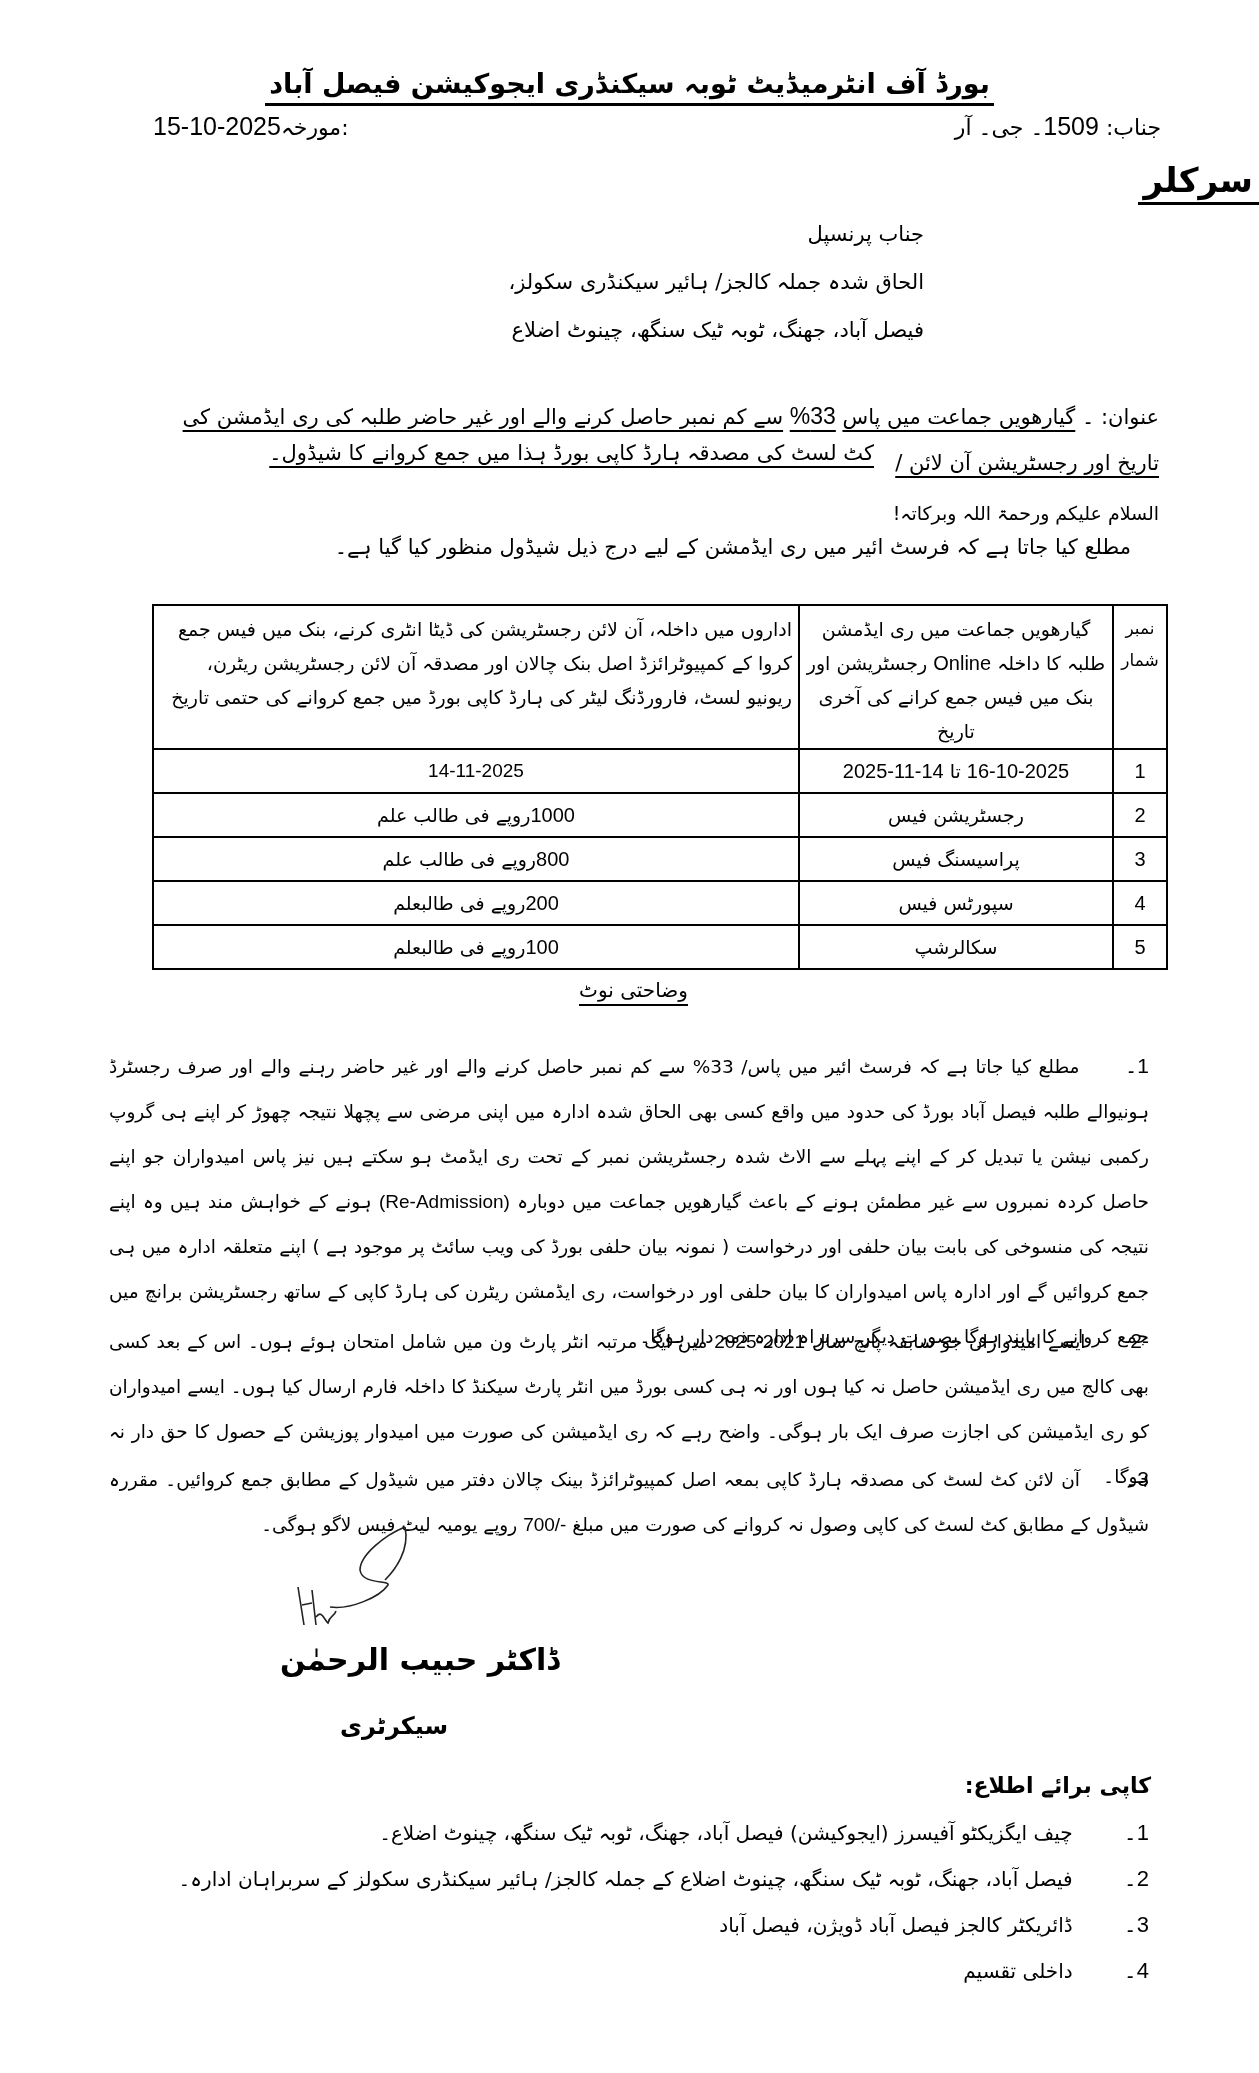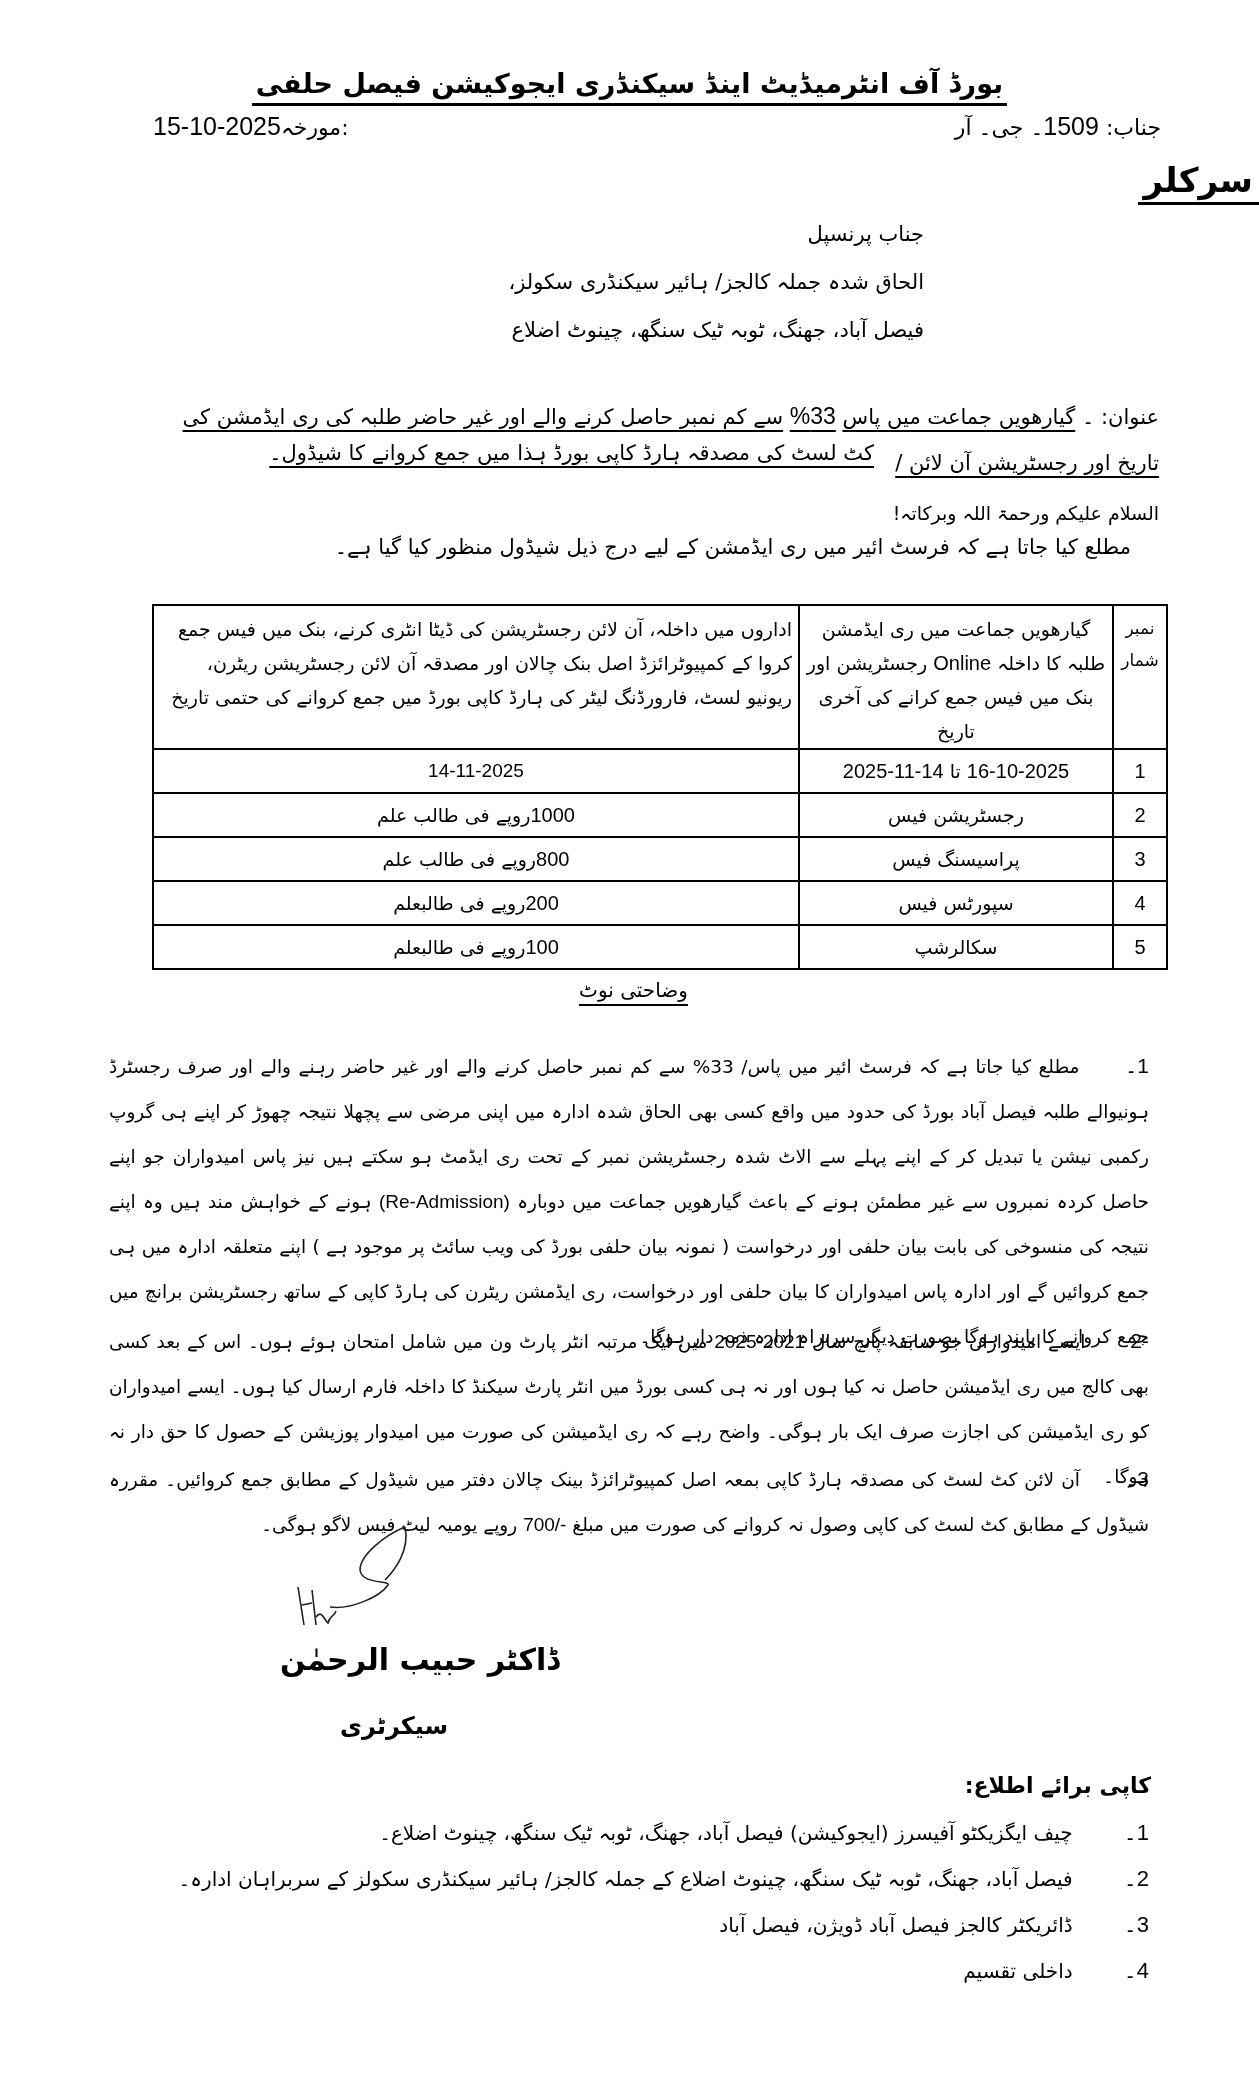--- a/index.html
+++ b/index.html
@@ -72,21 +72,21 @@
     .cc-title { right: 108px; top: 1773px; font-size: 22px; font-weight: bold; }
     .cc-item { right: 110px; font-size: 20px; white-space: nowrap; }
     .cc-item .num { font-family: "Liberation Sans", sans-serif; font-size: 22px; display: inline-block; width: 70px; text-align: right; }
   </style>
 </head>
 <body>
 
 <div class="page">
 
   <div class="abs board-title rtl ur">
-    <span>بورڈ آف انٹرمیڈیٹ اینڈ سیکنڈری ایجوکیشن فیصل حلفی</span>
+    <span>بورڈ آف انٹرمیڈیٹ ٹوبہ سیکنڈری ایجوکیشن فیصل آباد</span>
   </div>
 
   <div class="abs ref-number rtl ur">
     <span>جناب:</span>
     <span class="num">1509</span><span>۔ جی۔ آر</span>
   </div>
 
   <div class="abs ref-date ur">
     <span class="num">15-10-2025</span><span>مورخہ:</span>
   </div>

